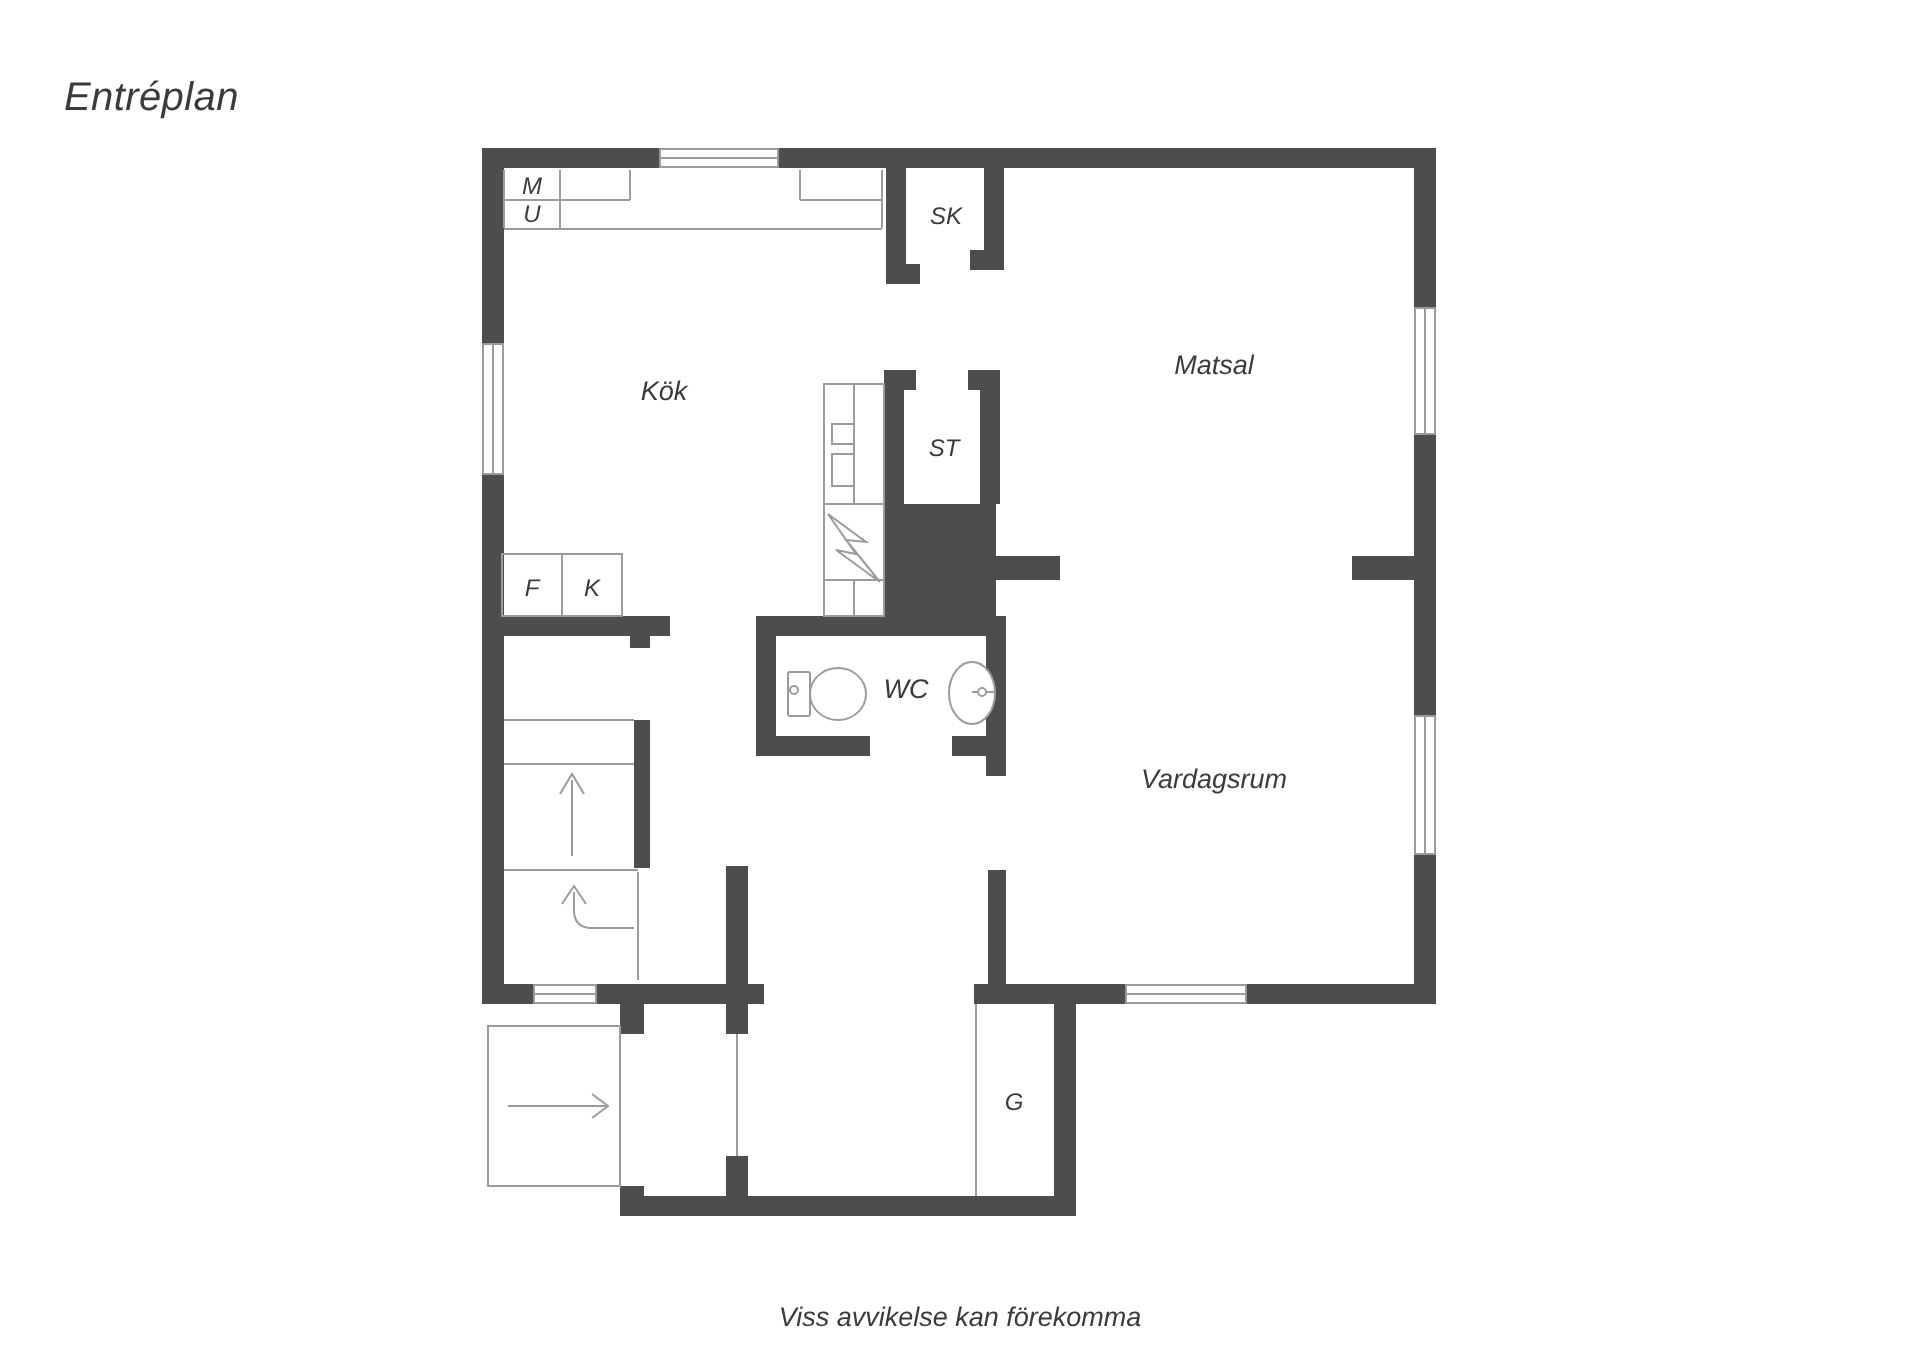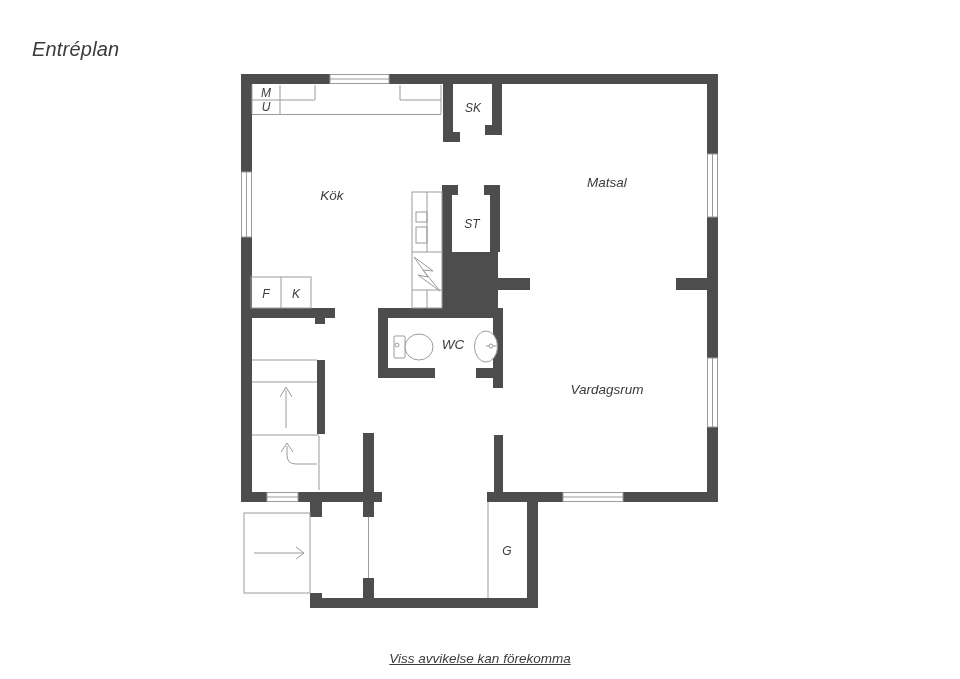--- a/index.html
+++ b/index.html
@@ -11,21 +11,20 @@
   }
   .title{
     position:absolute;left:16px;top:22px;margin:16px;
     font:italic 400 20px "Liberation Sans", sans-serif;
     color:var(--text);letter-spacing:.2px;
   }
   .disclaimer{
     position:absolute;left:0;top:651px;width:960px;text-align:center;
     font:italic 13.5px "Liberation Sans", sans-serif;
     color:var(--text);
-    text-decoration:underline;
   }
   svg.plan{position:absolute;left:0;top:0;}
   .wall{fill:var(--wall);stroke:none;}
   .tl{fill:none;stroke:var(--line);stroke-width:1;}
   .win{fill:#fff;stroke:var(--line);stroke-width:1;}
   .sym{fill:#fff;stroke:var(--line);stroke-width:1;}
   text.lbl{
     font:italic 12px "Liberation Sans", sans-serif;
     fill:var(--text);text-anchor:middle;
   }

